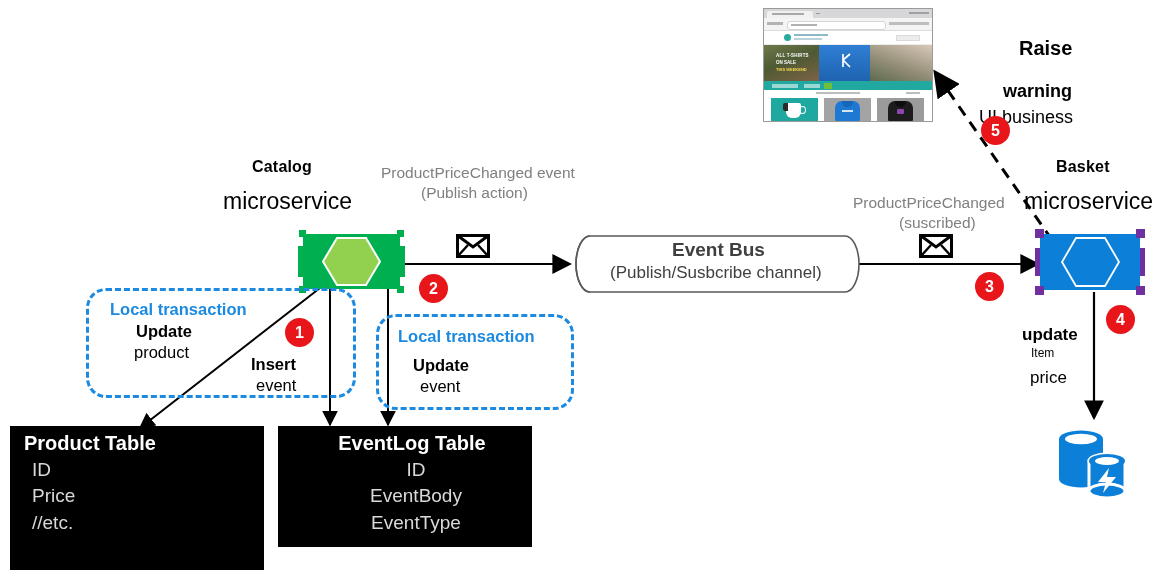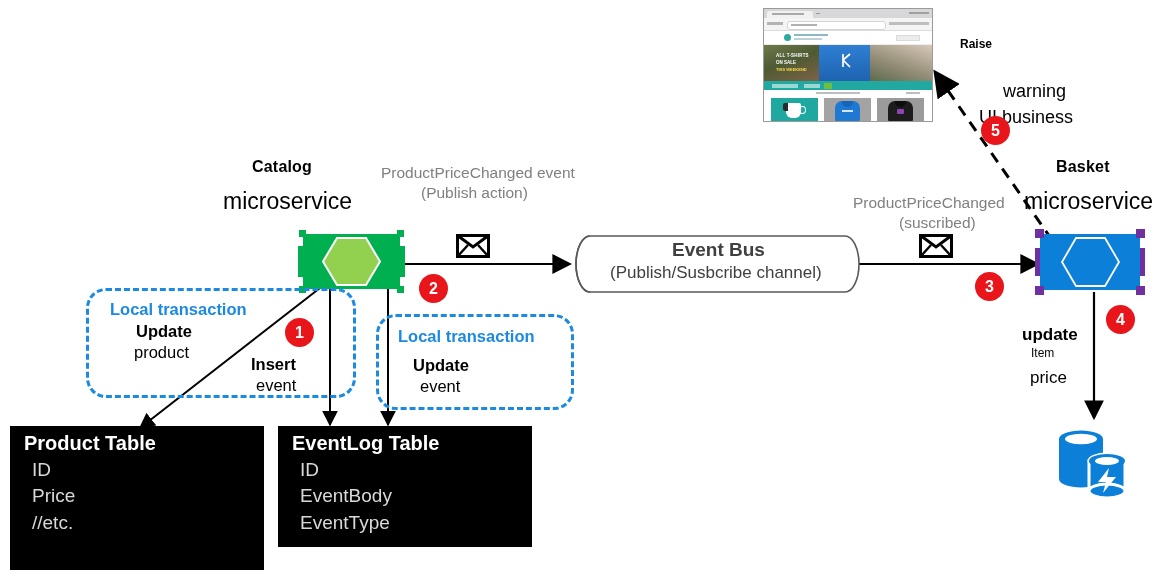--- a/index.html
+++ b/index.html
@@ -186,23 +186,23 @@
 
   <div class="lbl ttl-bold" style="left:1056px;top:158px;">Basket</div>
   <div class="lbl ttl-reg" style="left:1024px;top:188px;">microservice</div>
 
   <div class="lbl gray-sm" style="left:381px;top:164px;">ProductPriceChanged event</div>
   <div class="lbl gray-sm" style="left:421px;top:184px;">(Publish action)</div>
 
   <div class="lbl gray-sm" style="left:853px;top:194px;">ProductPriceChanged</div>
   <div class="lbl gray-sm" style="left:899px;top:214px;">(suscribed)</div>
 
-  <div class="lbl blk-b" style="left:960px;top:37px;font-size:12px;">Raise</div>
+  <div class="lbl blk-b" style="left:1019px;top:37px;font-size:20px;">Raise</div>
   <div class="lbl blk-r" style="left:979px;top:59px;font-size:18px;margin-top:48px;">UI business</div>
-  <div class="lbl blk-r" style="left:1003px;top:81px;font-size:18px;">warning</div>
+  <div class="lbl blk-r" style="left:1003px;top:81px;font-size:18px;font-weight:bold;">warning</div>
 
   <div class="lbl blk-b" style="left:1022px;top:325px;font-size:17px;">update</div>
   <div class="lbl blk-r" style="left:1031px;top:346px;font-size:12px;">Item</div>
   <div class="lbl blk-r" style="left:1030px;top:368px;font-size:17px;">price</div>
 
   <div class="lbl bus-b" style="left:672px;top:239px;">Event Bus</div>
   <div class="lbl bus-r" style="left:610px;top:263px;">(Publish/Susbcribe channel)</div>
 
   <svg class="lbl" style="left:456px;top:234px;width:34px;height:24px;" viewBox="0 0 34 24">
     <rect x="1.5" y="1.5" width="31" height="21" fill="#fff" stroke="#000" stroke-width="3"></rect>
@@ -266,21 +266,21 @@
   <div class="lbl blk-b" style="left:413px;top:356px;">Update</div>
   <div class="lbl blk-r" style="left:420px;top:377px;">event</div>
 
   <div class="tbl" style="left:10px;top:426px;width:254px;height:144px;">
     <div class="h">Product Table</div>
     <div class="r">ID</div>
     <div class="r">Price</div>
     <div class="r">//etc.</div>
   </div>
 
-  <div class="tbl" style="left:278px;top:426px;width:254px;height:121px;">
+  <div class="tbl" style="left:278px;top:426px;width:254px;height:121px;text-align:center;">
     <div class="h">EventLog Table</div>
     <div class="r">ID</div>
     <div class="r">EventBody</div>
     <div class="r">EventType</div>
   </div>
 
   <div class="badge" style="left:285px;top:318px;">1</div>
   <div class="badge" style="left:419px;top:274px;">2</div>
   <div class="badge" style="left:975px;top:272px;">3</div>
   <div class="badge" style="left:1106px;top:305px;">4</div>

